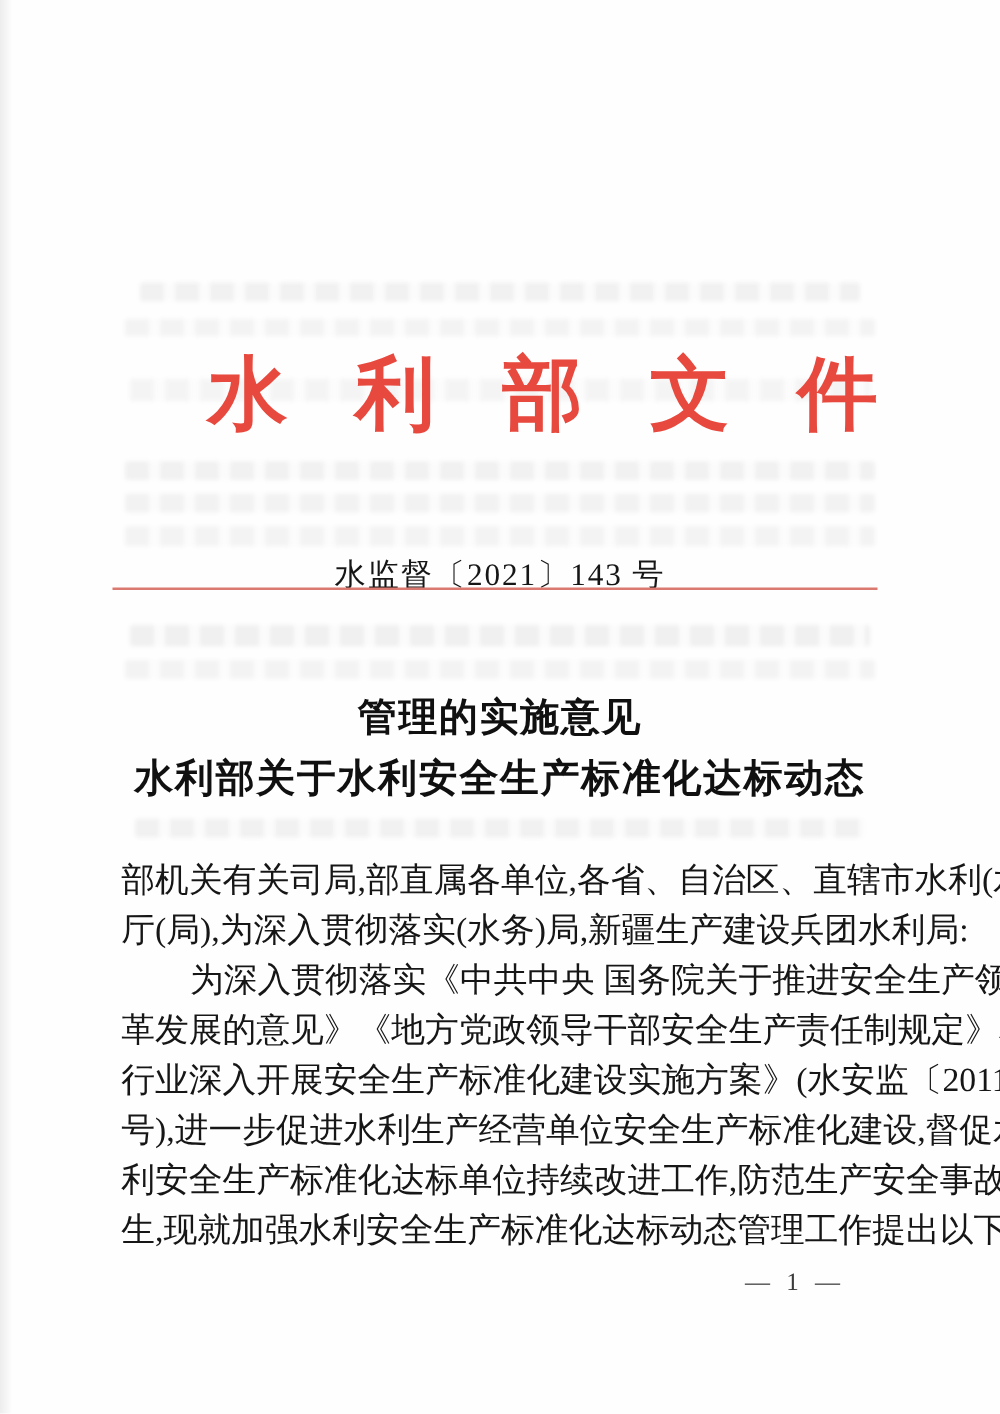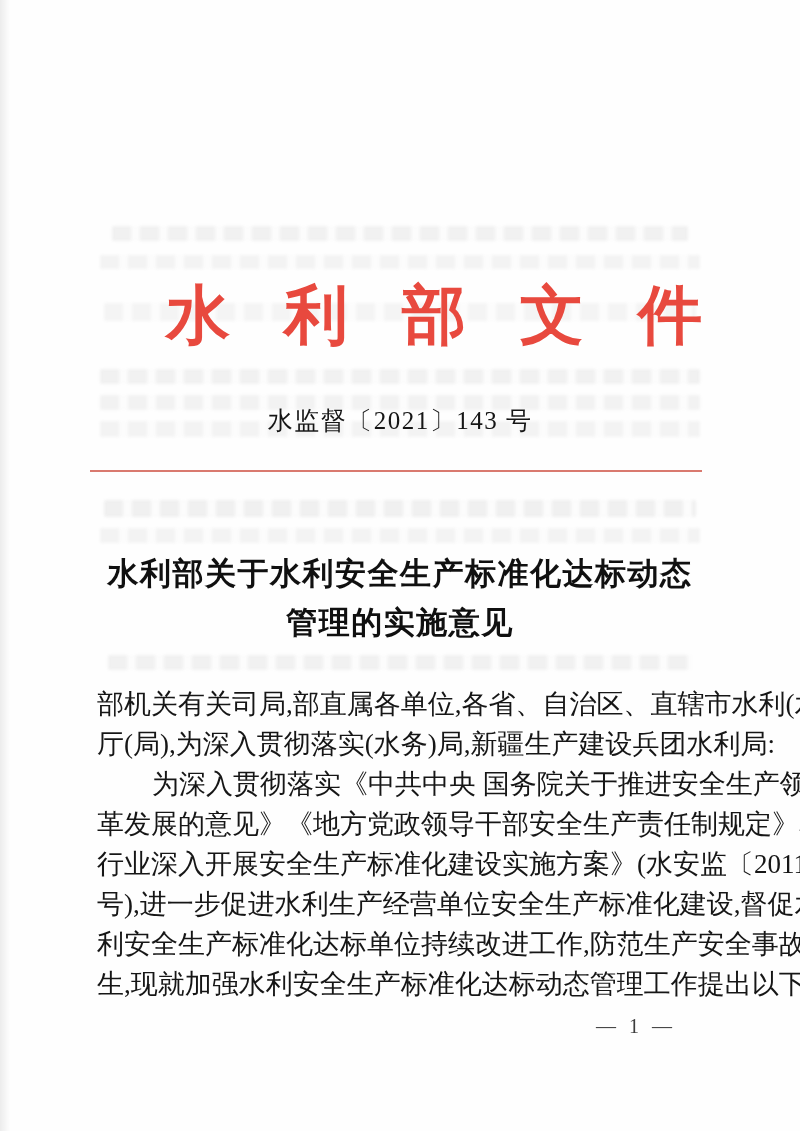--- a/index.html
+++ b/index.html
@@ -42,21 +42,21 @@
     font-size: 64px;
     line-height: 70px;
     letter-spacing: 54px;
     padding-left: 42px;
     color: var(--header-red, #e8493e);
     white-space: nowrap;
     margin-left: 40px;
   }
   .doc-number {
     position: absolute;
-    top: 406px;
+    top: 446px;
     left: 0;
     width: 100%;
     text-align: center;
     font-size: 25px;
     line-height: 30px;
     letter-spacing: 1.5px;
     color: #161616;
   }
   .red-rule {
     position: absolute;
@@ -123,22 +123,22 @@
   <div class="ghost" style="top:528px; left:100px; width:600px; height:15px; opacity:.45;"></div>
   <div class="ghost" style="top:655px; left:108px; width:584px; height:15px; opacity:.55;"></div>
 
   <div class="agency-header">水利部文件</div>
 
   <div class="doc-number">水监督〔2021〕143 号</div>
 
   <div class="red-rule"></div>
 
   <div class="doc-title">
+    <div>管理的实施意见</div>
     <div>水利部关于水利安全生产标准化达标动态</div>
-    <div>管理的实施意见</div>
   </div>
 
   <div class="body-text">
     <div class="bline">部机关有关司局,部直属各单位,各省、自治区、直辖市水利(水务)</div>
     <div class="bline">厅(局),为深入贯彻落实(水务)局,新疆生产建设兵团水利局:</div>
     <div class="bline indent">为深入贯彻落实《中共中央 国务院关于推进安全生产领域改</div>
     <div class="bline">革发展的意见》《地方党政领导干部安全生产责任制规定》和《水利</div>
     <div class="bline">行业深入开展安全生产标准化建设实施方案》(水安监〔2011〕346</div>
     <div class="bline">号),进一步促进水利生产经营单位安全生产标准化建设,督促水</div>
     <div class="bline">利安全生产标准化达标单位持续改进工作,防范生产安全事故发</div>

